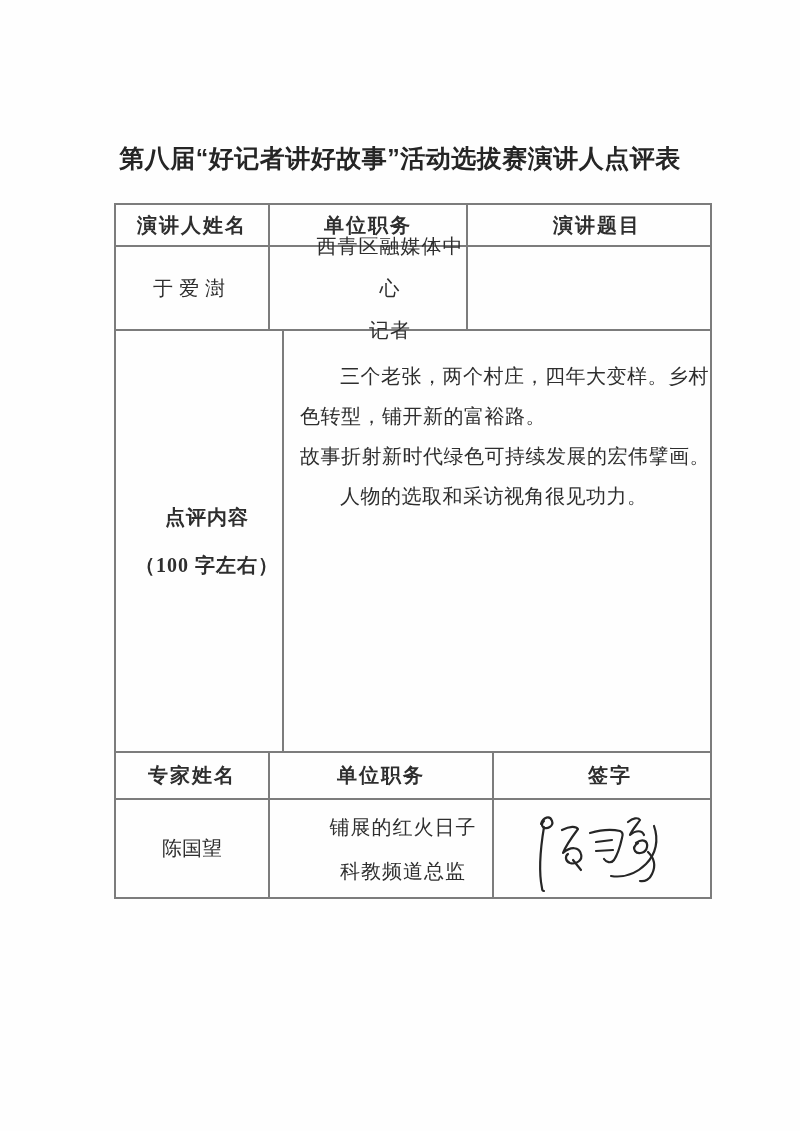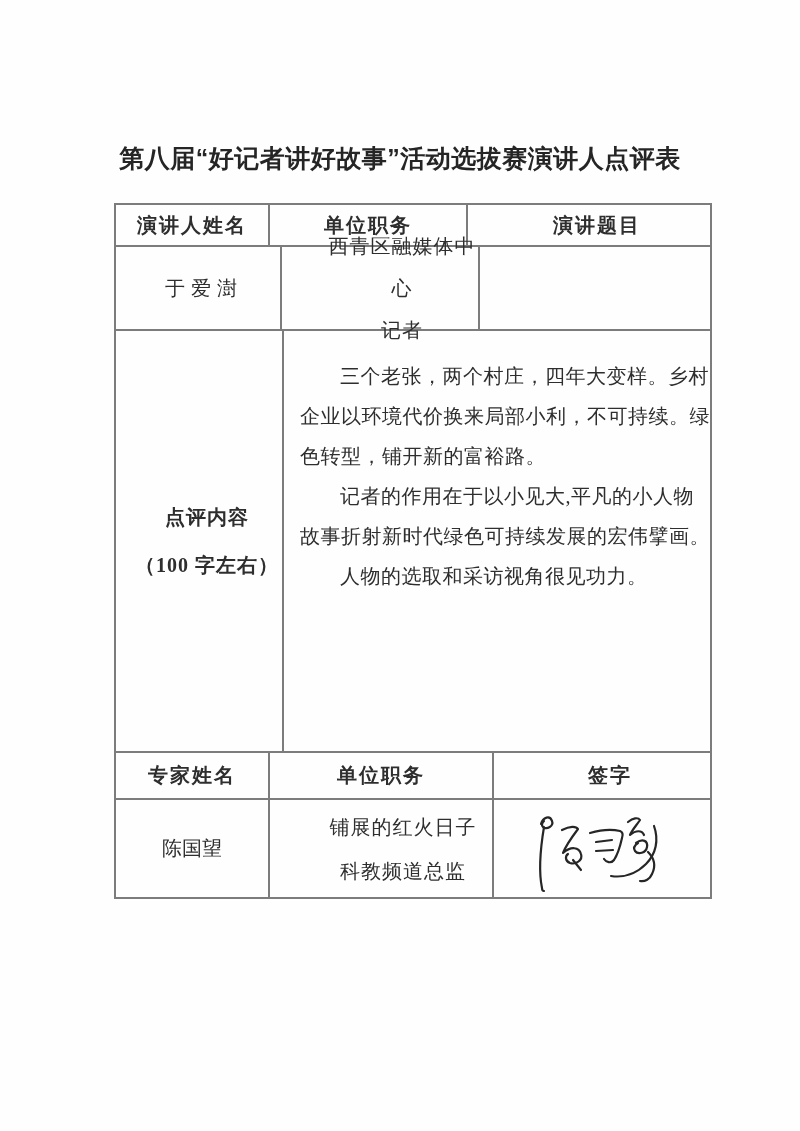--- a/index.html
+++ b/index.html
@@ -45,21 +45,21 @@
     font-size:20px;
   }
   .cell.last{border-right:none;flex:1;padding-left:16px;}
   .w-name{width:154px;}
   .w-unit-top{width:198px;}
   .w-unit-bot{width:224px;}
   .hdr{font-weight:bold;letter-spacing:2px;font-size:20px;}
   .two-line{flex-direction:column;justify-content:center;padding-left:44px;}
   .two-line .ln{line-height:42px;letter-spacing:1px;}
   .expert-lines .ln{line-height:44px;letter-spacing:1px;}
-  .speaker-name{letter-spacing:6px;margin-left:12px;}
+  .speaker-name{letter-spacing:6px;}
   .topic{letter-spacing:0.5px;}
   .comment-label{flex-direction:column;justify-content:center;font-weight:bold;margin-left:16px;}
   .comment-label .ln{line-height:48px;letter-spacing:1px;font-size:20px;}
   .comment-cell{
     display:block;
     text-align:left;
     padding:11px 0 0 17px;
     margin-top:14px;
   }
   .cmt-line{
@@ -94,23 +94,21 @@
     </div>
 
     <div class="row row-comment">
       <div class="cell w-name comment-label">
         <div class="ln">点评内容</div>
         <div class="ln">（100 字左右）</div>
       </div>
       <div class="cell last comment-cell">
         <div>
             <div class="cmt-line ind">三个老张，两个村庄，四年大变样。乡村</div>
-            <div class="cmt-line">企业以环境代价换来局部小利，不可持续。绿</div>
             <div class="cmt-line">色转型，铺开新的富裕路。</div>
-            <div class="cmt-line ind">记者的作用在于以小见大,平凡的小人物</div>
             <div class="cmt-line">故事折射新时代绿色可持续发展的宏伟擘画。</div>
             <div class="cmt-line ind">人物的选取和采访视角很见功力。</div>
           </div>
       </div>
     </div>
 
     <div class="row row-h2">
       <div class="cell hdr w-name">专家姓名</div>
       <div class="cell hdr w-unit-bot">单位职务</div>
       <div class="cell hdr last">签字</div>

